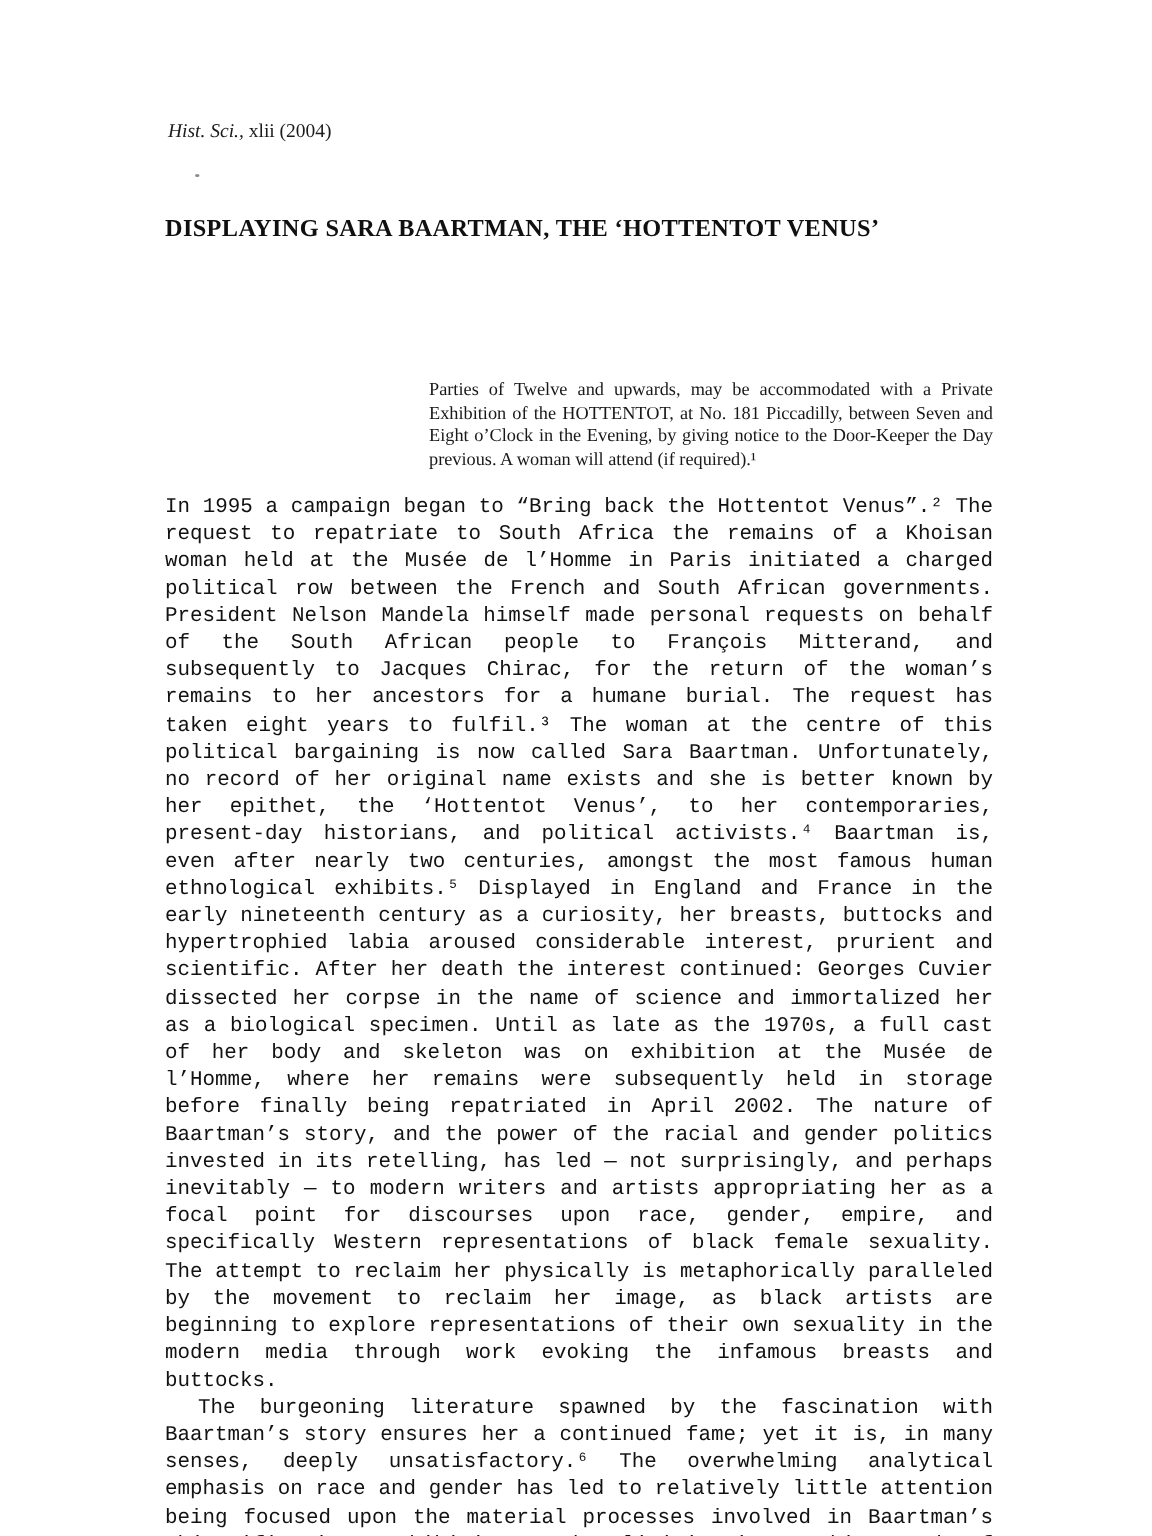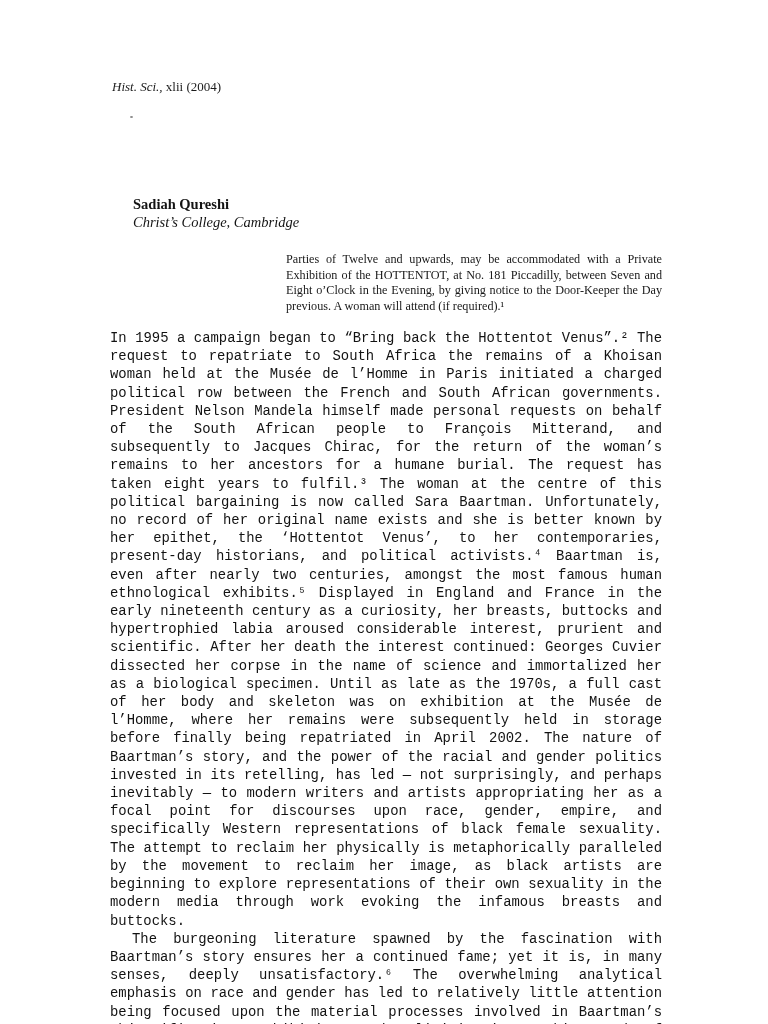--- a/index.html
+++ b/index.html
@@ -102,25 +102,22 @@
 <body>
 
 <div class="page">
 
   <div class="journal-line">
     <span class="jname">Hist. Sci.,</span><span> xlii (2004)</span>
   </div>
 
   <div class="scan-dot"></div>
 
+  <h1 class="article-title">DISPLAYING SARA BAARTMAN, THE ‘HOTTENTOT VENUS’</h1>
 
-  <div class="author-block">
-    <div class="author-name">Sadiah Qureshi</div>
-    <div class="author-affiliation">Christ’s College, Cambridge</div>
-  </div>
 
   <div class="epigraph">Parties of Twelve and upwards, may be accommodated with a Private Exhibition of the HOTTENTOT, at No. 181 Piccadilly, between Seven and Eight o’Clock in the Evening, by giving notice to the Door-Keeper the Day previous. A woman will attend (if required).¹</div>
 
   <div class="body-text">
     <p>In 1995 a campaign began to “Bring back the Hottentot Venus”.² The request to repatriate to South Africa the remains of a Khoisan woman held at the Musée de l’Homme in Paris initiated a charged political row between the French and South African governments. President Nelson Mandela himself made personal requests on behalf of the South African people to François Mitterand, and subsequently to Jacques Chirac, for the return of the woman’s remains to her ancestors for a humane burial. The request has taken eight years to fulfil.³ The woman at the centre of this political bargaining is now called Sara Baartman. Unfortunately, no record of her original name exists and she is better known by her epithet, the ‘Hottentot Venus’, to her contemporaries, present-day historians, and political activists.⁴ Baartman is, even after nearly two centuries, amongst the most famous human ethnological exhibits.⁵ Displayed in England and France in the early nineteenth century as a curiosity, her breasts, buttocks and hypertrophied labia aroused considerable interest, prurient and scientific. After her death the interest continued: Georges Cuvier dissected her corpse in the name of science and immortalized her as a biological specimen. Until as late as the 1970s, a full cast of her body and skeleton was on exhibition at the Musée de l’Homme, where her remains were subsequently held in storage before finally being repatriated in April 2002. The nature of Baartman’s story, and the power of the racial and gender politics invested in its retelling, has led — not surprisingly, and perhaps inevitably — to modern writers and artists appropriating her as a focal point for discourses upon race, gender, empire, and specifically Western representations of black female sexuality. The attempt to reclaim her physically is metaphorically paralleled by the movement to reclaim her image, as black artists are beginning to explore representations of their own sexuality in the modern media through work evoking the infamous breasts and buttocks.</p>
     <p>The burgeoning literature spawned by the fascination with Baartman’s story ensures her a continued fame; yet it is, in many senses, deeply unsatisfactory.⁶ The overwhelming analytical emphasis on race and gender has led to relatively little attention being focused upon the material processes involved in Baartman’s objectification, exhibition, and politicization, making much of the literature appear poorly historicized or preoccupied with political ends. Richard Altick and Bernth Lindfors discuss Baartman with reference to the entertainment scene of the nineteenth</p>
   </div>
 
 
 

